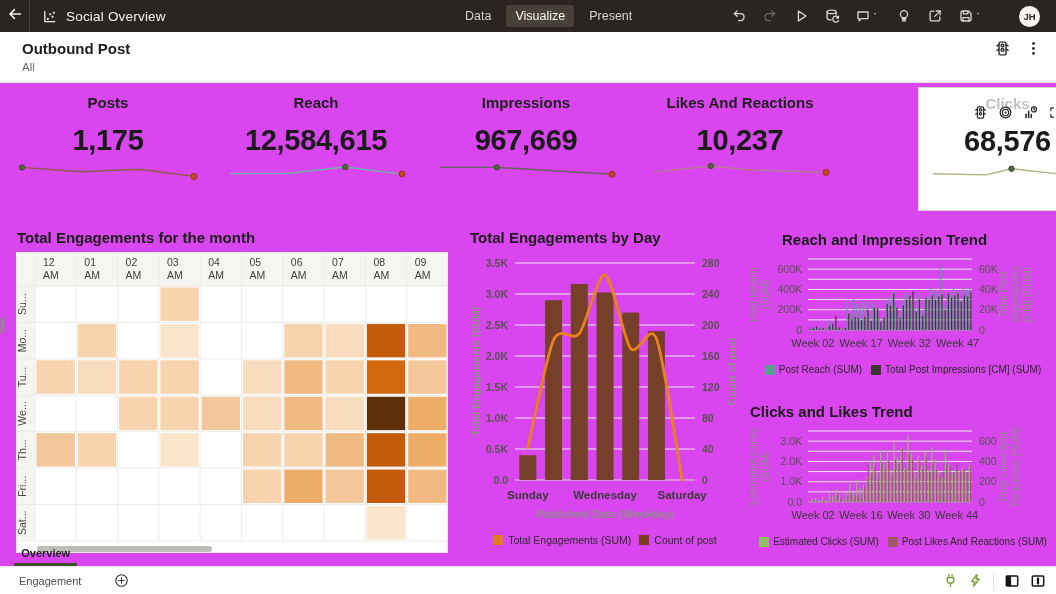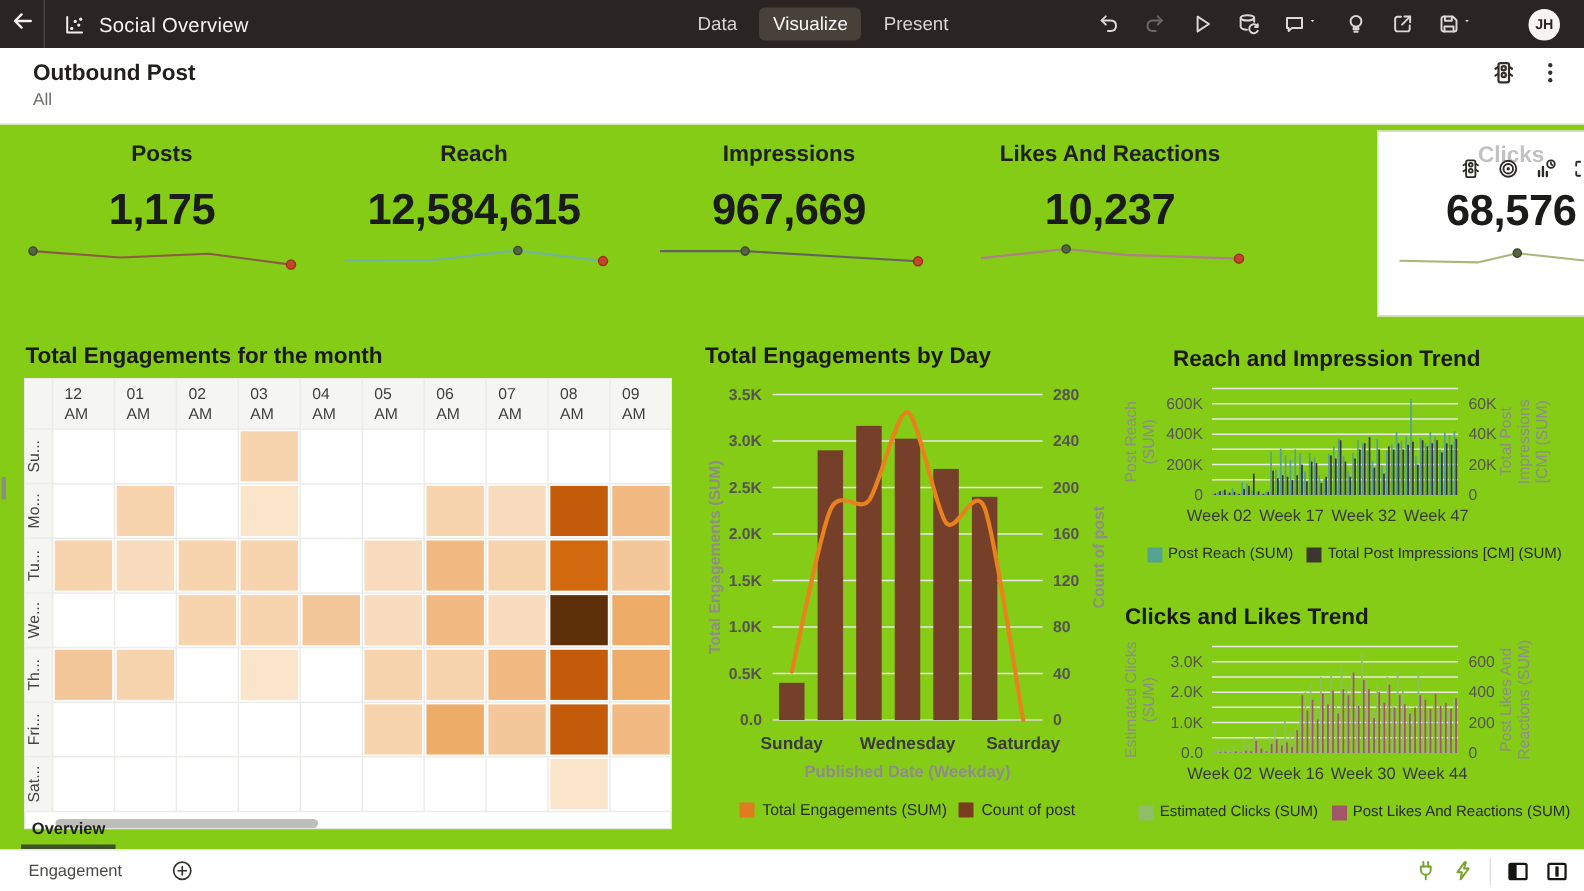--- a/index.html
+++ b/index.html
@@ -1,18 +1,18 @@
 <!DOCTYPE html>
 <html><head>
 <meta charset="utf-8">
 <style>
   * { margin:0; padding:0; box-sizing:border-box; }
   html,body { width:1056px; height:594px; overflow:hidden; background:#ffffff;
     font-family:"Liberation Sans","DejaVu Sans",sans-serif; }
-  #app { position:relative; width:1056px; height:594px; background:#84cc16; }
+  #app { position:relative; width:1056px; height:594px; background:#d946ef; }
 
   
   .topbar { position:absolute; left:0; top:0; width:1056px; height:32px;
     background:#2A2522; display:flex; align-items:center; }
   .back-btn { width:30px; height:32px; display:flex; align-items:center; justify-content:center;
     border-right:1px solid #47413B; color:#F2EFEC; flex:0 0 auto; }
   .wb-icon { margin-left:12px; color:#F2EFEC; display:flex; }
   .tb-title { margin-left:9px; color:#F5F2EF; font-size:13.5px; font-weight:500; letter-spacing:.2px; }
   .tb-tabs { position:absolute; left:456px; top:0; height:32px; display:flex; align-items:center; gap:6px; }
   .tb-tab { font-size:12.5px; color:#D8D4CF; padding:4px 9px; border-radius:4px; cursor:pointer; }

